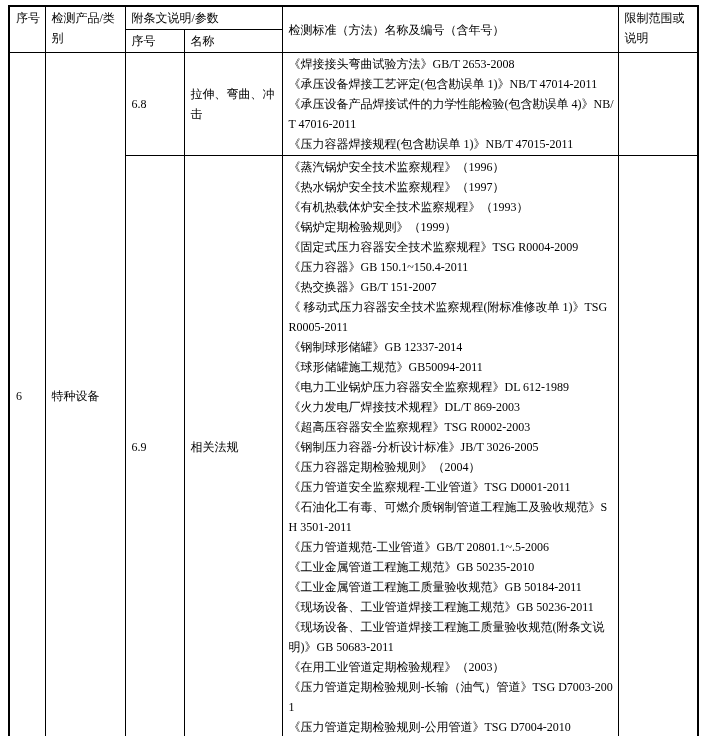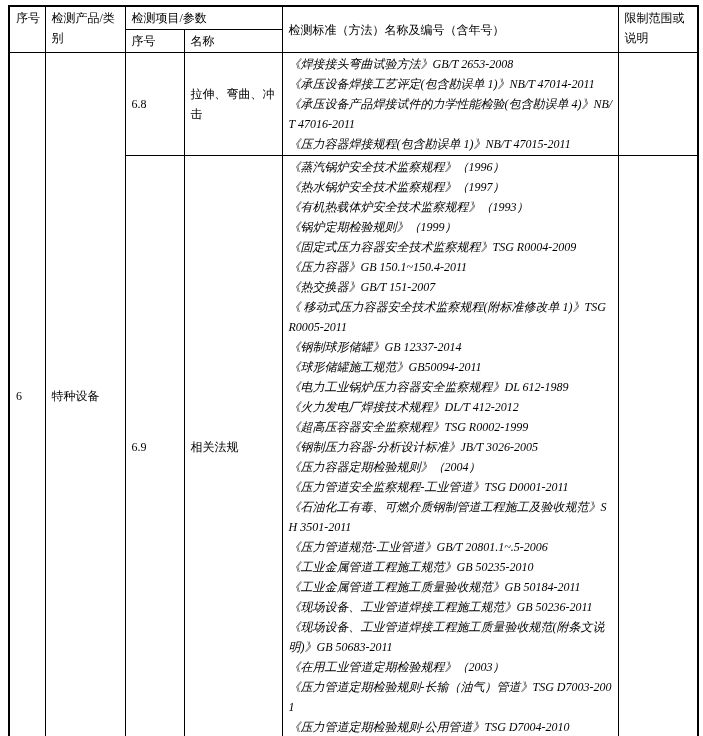--- a/index.html
+++ b/index.html
@@ -38,21 +38,20 @@
     word-break: break-all;
   }
   tr.hrow1 { height: 19px; }
   tr.hrow2 { height: 21px; }
   .vmid { vertical-align: middle !important; }
   td.label-cell { line-height: 21px; }
   td.standards-cell {
     padding: 1px 2px 1px 3px;
     line-height: 20.75px;
     vertical-align: top;
-    font-style: italic;
   }
   .std-line { white-space: normal; }
   td.limit-cell { padding: 1px 3px; }
 </style>
 </head>
 <body>
 
 <div class="page">
   <table class="doc-table">
     <colgroup>
@@ -60,21 +59,21 @@
       <col style="width:80px">
       <col style="width:59px">
       <col style="width:98px">
       <col style="width:336px">
       <col style="width:80px">
     </colgroup>
     <thead>
       <tr class="hrow1">
         <th rowspan="2">序号</th>
         <th rowspan="2">检测产品/类别</th>
-        <th colspan="2">检测项目/参数</th>
+        <th colspan="2">附条文说明/参数</th>
         <th rowspan="2" class="vmid">检测标准（方法）名称及编号（含年号）</th>
         <th rowspan="2">限制范围或说明</th>
       </tr>
       <tr class="hrow2">
         <th>序号</th>
         <th>名称</th>
       </tr>
     </thead>
     <tbody>
       <tr>
@@ -98,22 +97,22 @@
             <div class="std-line">《热水锅炉安全技术监察规程》（1997）</div>
             <div class="std-line">《有机热载体炉安全技术监察规程》（1993）</div>
             <div class="std-line">《锅炉定期检验规则》（1999）</div>
             <div class="std-line">《固定式压力容器安全技术监察规程》TSG R0004-2009</div>
             <div class="std-line">《压力容器》GB 150.1~150.4-2011</div>
             <div class="std-line">《热交换器》GB/T 151-2007</div>
             <div class="std-line">《 移动式压力容器安全技术监察规程(附标准修改单 1)》TSG R0005-2011</div>
             <div class="std-line">《钢制球形储罐》GB 12337-2014</div>
             <div class="std-line">《球形储罐施工规范》GB50094-2011</div>
             <div class="std-line">《电力工业锅炉压力容器安全监察规程》DL 612-1989</div>
-            <div class="std-line">《火力发电厂焊接技术规程》DL/T 412-2012</div>
-            <div class="std-line">《超高压容器安全监察规程》TSG R0002-1999</div>
+            <div class="std-line">《火力发电厂焊接技术规程》DL/T 869-2003</div>
+            <div class="std-line">《超高压容器安全监察规程》TSG R0002-2003</div>
             <div class="std-line">《钢制压力容器-分析设计标准》JB/T 3026-2005</div>
             <div class="std-line">《压力容器定期检验规则》（2004）</div>
             <div class="std-line">《压力管道安全监察规程-工业管道》TSG D0001-2011</div>
             <div class="std-line">《石油化工有毒、可燃介质钢制管道工程施工及验收规范》SH 3501-2011</div>
             <div class="std-line">《压力管道规范-工业管道》GB/T 20801.1~.5-2006</div>
             <div class="std-line">《工业金属管道工程施工规范》GB 50235-2010</div>
             <div class="std-line">《工业金属管道工程施工质量验收规范》GB 50184-2011</div>
             <div class="std-line">《现场设备、工业管道焊接工程施工规范》GB 50236-2011</div>
             <div class="std-line">《现场设备、工业管道焊接工程施工质量验收规范(附条文说明)》GB 50683-2011</div>
             <div class="std-line">《在用工业管道定期检验规程》（2003）</div>

